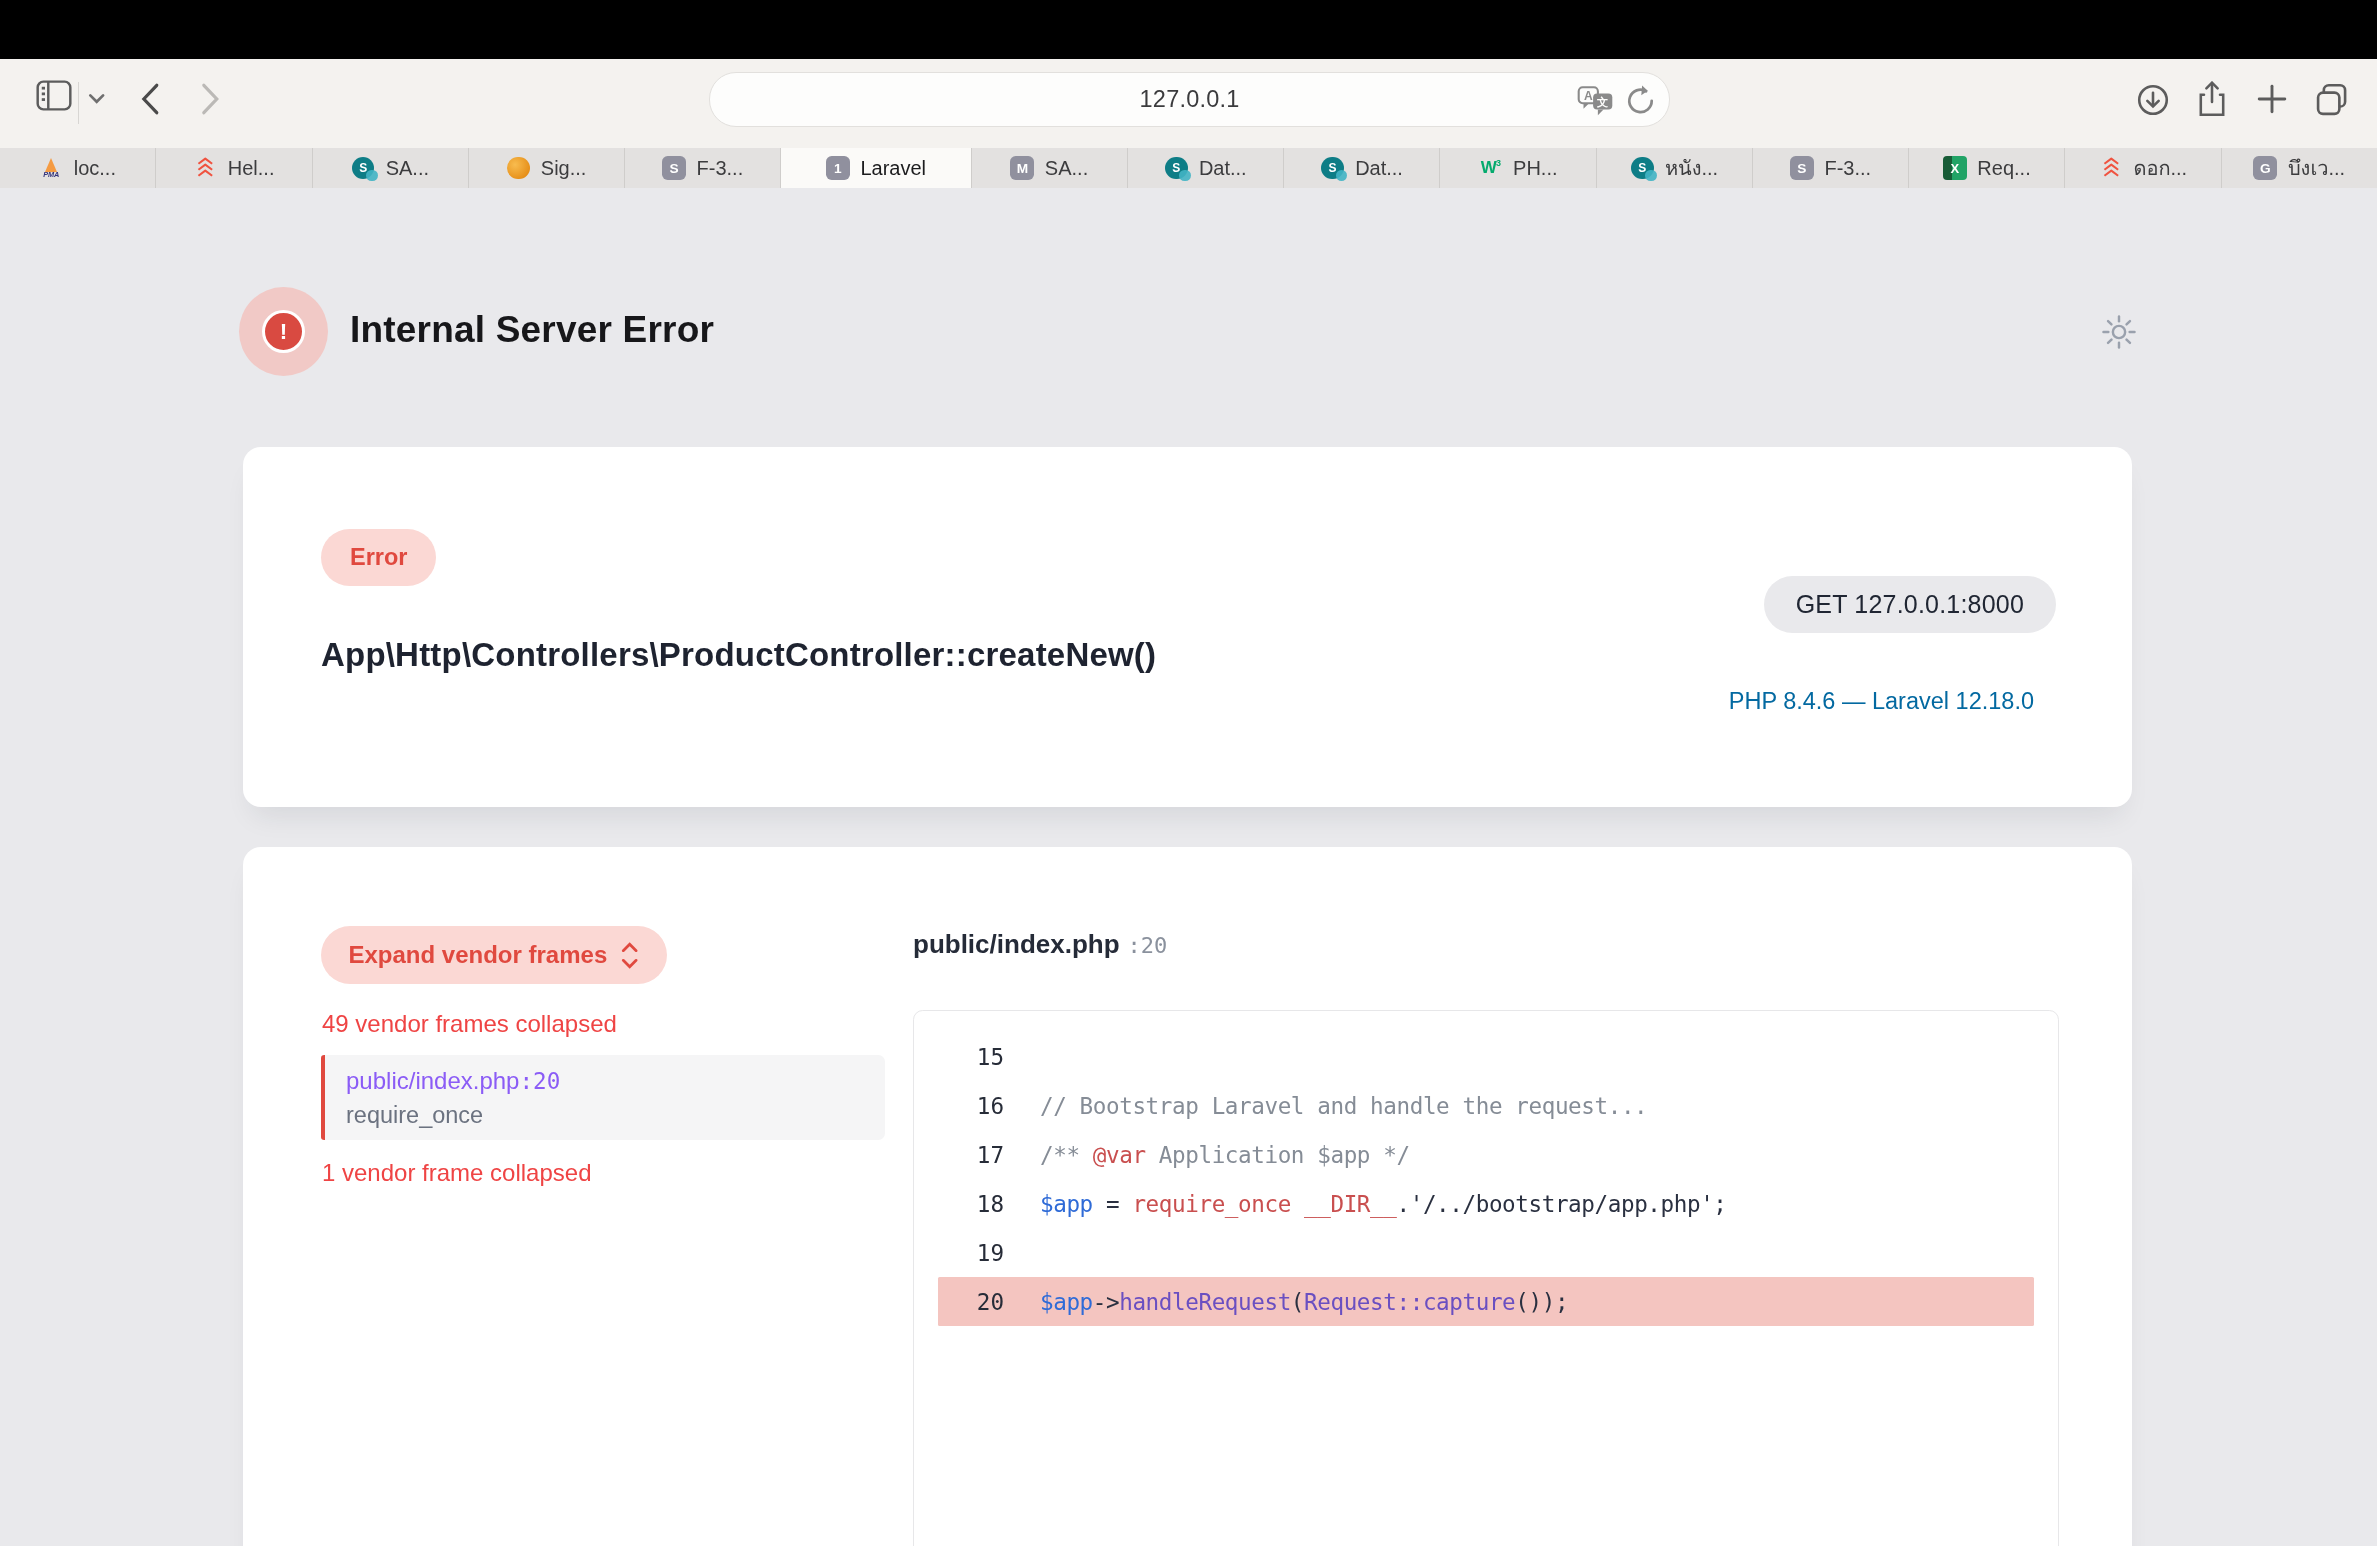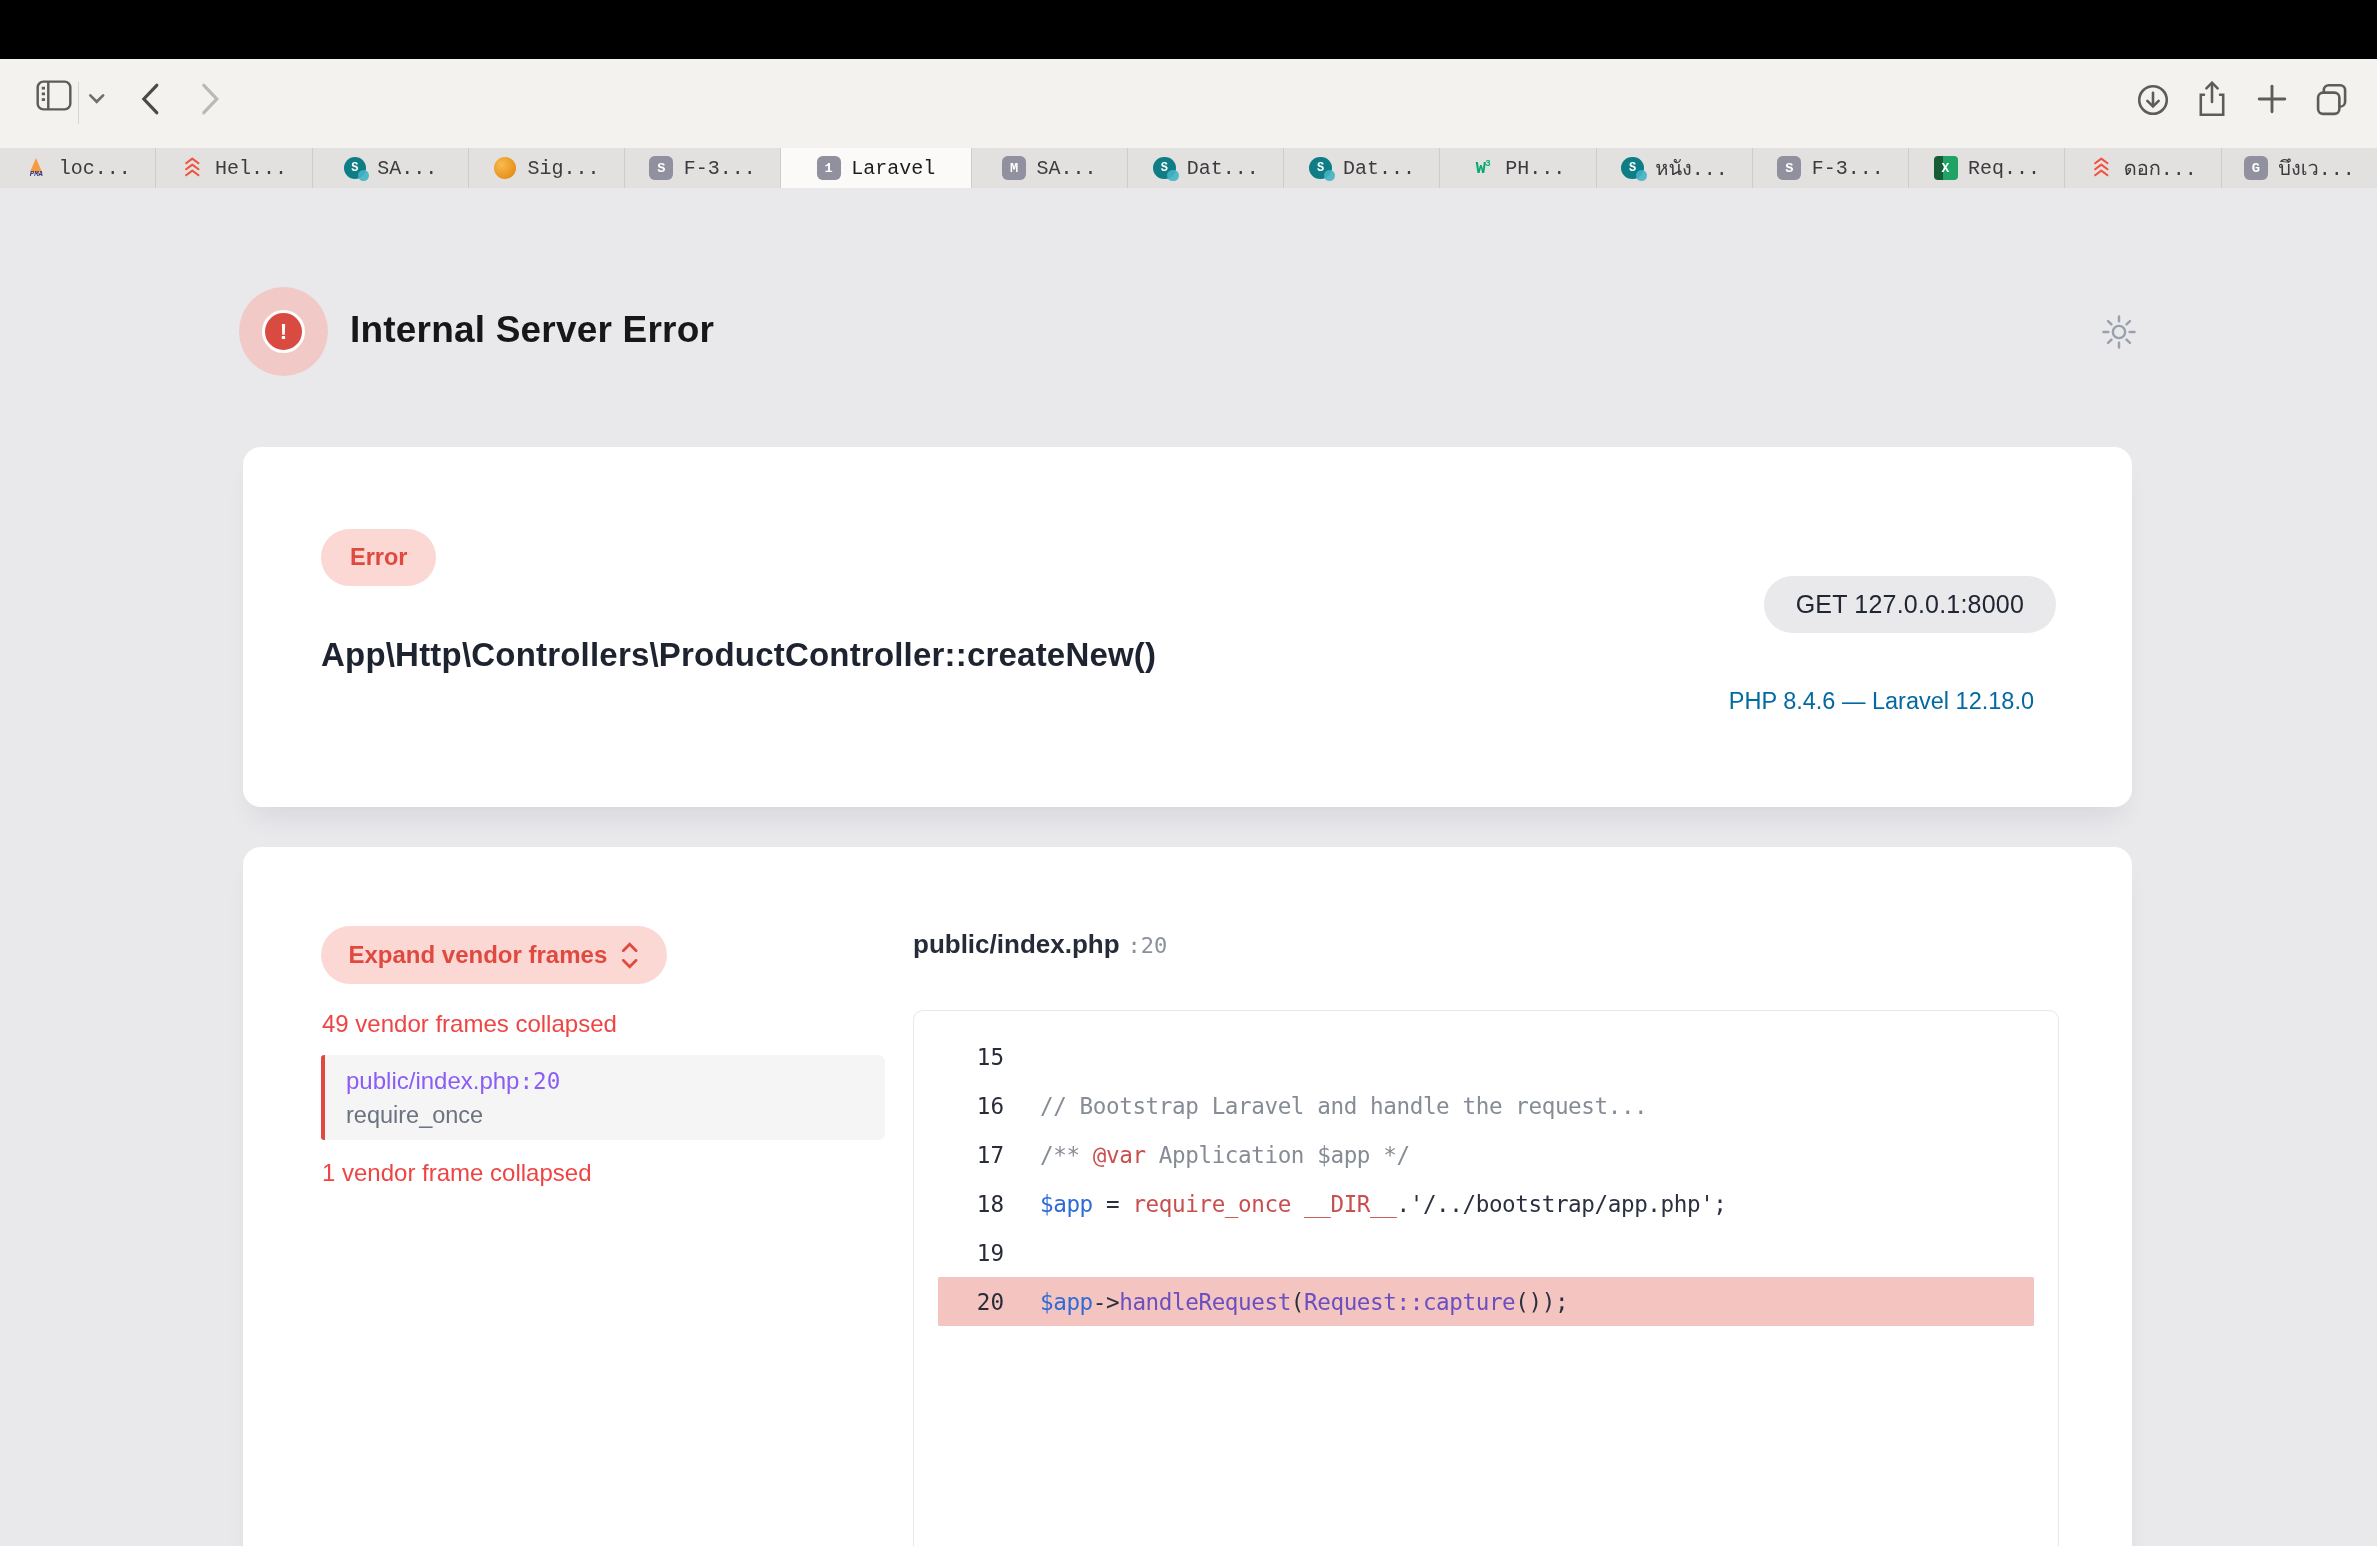--- a/index.html
+++ b/index.html
@@ -16,21 +16,21 @@
   .toolbar{left:0;top:59px;width:2377px;height:89px;background:#f4f2ef;border-bottom:0.8px solid #dcdad8;}
   .tb-icon{position:absolute;color:#5c5c5c;}
   .tb-divider{position:absolute;left:78px;top:22.6px;width:0.8px;height:42px;background:#d8d6d3;}
 
   .urlfield{position:absolute;left:709px;top:13px;width:959px;height:53px;border-radius:27px;
     background:#fdfdfc;border:0.8px solid #e2e0dd;display:flex;align-items:center;justify-content:center;}
   .urltext{font-size:23.5px;color:#3b3b3d;letter-spacing:0.2px;}
   .url-right{position:absolute;right:13px;top:0;height:53px;display:flex;align-items:center;gap:11.3px;}
 
   
-  .tabbar{left:0;top:148px;width:2377px;height:40px;background:#be185d;display:flex;font-family:Liberation Mono, monospace;}
+  .tabbar{left:0;top:148px;width:2377px;height:40px;background:#be185d;display:flex;}
   .tab{flex:1 1 0;display:flex;align-items:center;justify-content:center;gap:10.5px;
     border-right:0.8px solid #cfcdcb;background:#e3e1e0;height:40px;box-sizing:border-box;cursor:default;min-width:0;}
   .tab:last-child{border-right:none;}
   .tab.active{background:#fbfaf8;flex:1.22 1 0;}
   .tab-label{font-size:20px;color:#3c3c3e;white-space:nowrap;overflow:hidden;}
   .tab.active .tab-label{color:#1c1c1e;}
 
   .fav{width:24px;height:24px;flex:0 0 auto;display:flex;align-items:center;justify-content:center;position:relative;}
   .fav-box{width:24px;height:24px;border-radius:5.7px;background:#90909e;color:#fff;font-weight:bold;
     font-size:13.7px;display:flex;align-items:center;justify-content:center;}
@@ -121,20 +121,41 @@
     <svg width="22.6" height="34" viewBox="0 0 28 42" fill="none" stroke="#4a4a4a" stroke-width="4" stroke-linecap="round">
         <path d="M22 4 L6 21 L22 38"></path>
       </svg>
   </span>
   <span class="tb-icon" style="left:199px;top:22.6px;">
     <svg width="22.6" height="34" viewBox="0 0 28 42" fill="none" stroke="#bbb9b6" stroke-width="4" stroke-linecap="round">
         <path d="M6 4 L22 21 L6 38"></path>
       </svg>
   </span>
 
+  <div class="urlfield">
+    <span class="urltext">127.0.0.1</span>
+    <span class="url-right">
+      <span>
+        <svg width="37" height="32" viewBox="0 0 46 40">
+          <rect x="2" y="4" width="24" height="20" rx="5" fill="none" stroke="#8a8a8a" stroke-width="2.6"></rect>
+          <path d="M8 24 L8 31 L15 24" fill="#8a8a8a"></path>
+          <text x="14" y="20" font-size="15" font-weight="bold" fill="#8a8a8a" text-anchor="middle" font-family="Liberation Sans, sans-serif">A</text>
+          <rect x="20" y="12" width="24" height="20" rx="5" fill="#8a8a8a"></rect>
+          <path d="M26 32 L26 39 L33 32" fill="#8a8a8a"></path>
+          <text x="32" y="27" font-size="14" font-weight="bold" fill="#fdfdfc" text-anchor="middle" font-family="DejaVu Sans, sans-serif">文</text>
+        </svg>
+      </span>
+      <span>
+        <svg width="31" height="32" viewBox="0 0 38 40" fill="none" stroke="#8a8a8a" stroke-width="3.4" stroke-linecap="round">
+          <path d="M33 21 A14 14 0 1 1 26 9"></path>
+            <path d="M21 2 L28 8.5 L20 14" fill="#8a8a8a" stroke="none"></path>
+        </svg>
+      </span>
+    </span>
+  </div>
 
   <span class="tb-icon" style="left:2136px;top:24px;">
     <svg width="34" height="34" viewBox="0 0 42 42" fill="none" stroke="#5c5c5c" stroke-width="3.2" stroke-linecap="round">
       <circle cx="21" cy="21" r="17"></circle>
         <line x1="21" y1="12" x2="21" y2="28"></line>
         <path d="M14 22 L21 29 L28 22"></path>
     </svg>
   </span>
   <span class="tb-icon" style="left:2196px;top:22px;">
     <svg width="32" height="37" viewBox="0 0 40 46" fill="none" stroke="#5c5c5c" stroke-width="3.2" stroke-linecap="round">

